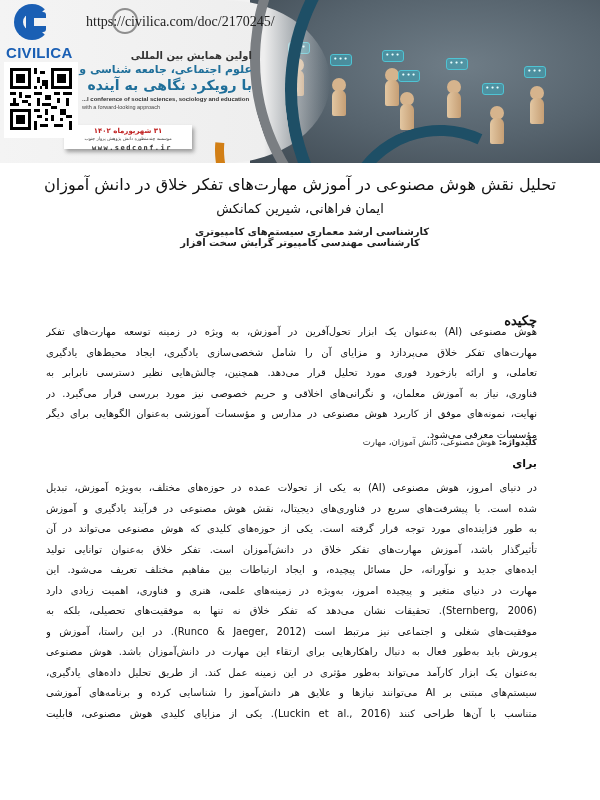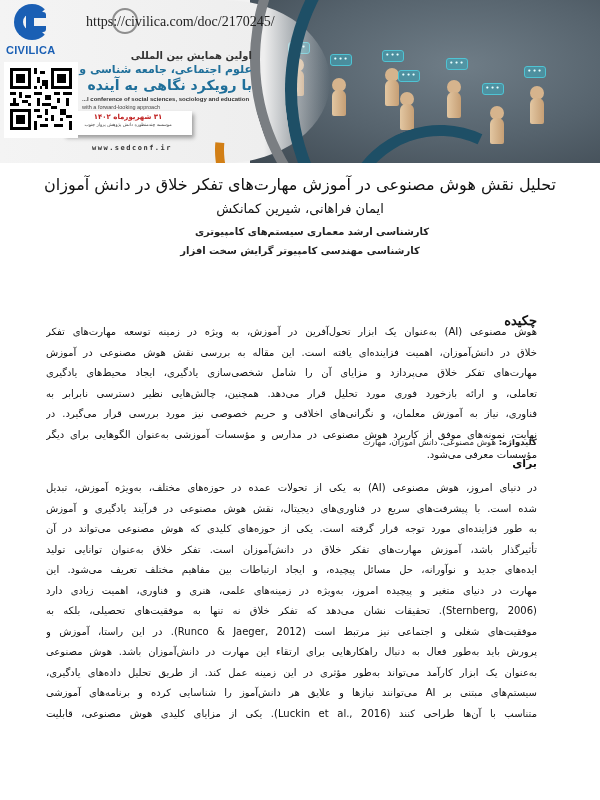--- a/index.html
+++ b/index.html
@@ -21,46 +21,46 @@
 
   .figure { position: absolute; width: 14px; }
   .figure .head { width: 14px; height: 14px; border-radius: 50%; background: #d6b48d; }
   .figure .body { width: 14px; height: 26px; margin-top: -2px; border-radius: 6px 6px 2px 2px; background: linear-gradient(90deg, #e3c7a2, #c69f75); }
   .bubble { position: absolute; width: 22px; height: 12px; border: 1.5px solid #4fc4d4; border-radius: 3px; background: rgba(60,170,190,0.55); color: #e8ffff; font-size: 7px; line-height: 8px; text-align: center; letter-spacing: 1px; }
 
   .logo { position: absolute; left: 4px; top: 4px; width: 56px; height: 52px; }
   .logo-c { position: absolute; left: 10px; top: 0; width: 36px; height: 36px; border-radius: 50%; border: 9px solid #1a5fb4; border-right-color: transparent; }
   .logo-c2 { position: absolute; left: 22px; top: 8px; width: 20px; height: 20px; background: #1a5fb4; border-radius: 3px; }
   .logo-c3 { position: absolute; left: 30px; top: 14px; width: 14px; height: 8px; background: #f2f2f2; }
-  .logo-text { position: absolute; left: 2px; top: 40px; font-family: "Liberation Sans", sans-serif; font-weight: bold; font-size: 11px; color: #1a5fb4; letter-spacing: 0.3px; }
+  .logo-text { position: absolute; left: 2px; top: 40px; font-family: "Liberation Sans", sans-serif; font-weight: bold; font-size: 15px; color: #1a5fb4; letter-spacing: 0.3px; }
 
   .url { position: absolute; left: 86px; top: 14px; font-family: "Liberation Serif", serif; font-size: 14px; color: #222; }
   .seal { position: absolute; left: 112px; top: 8px; width: 26px; height: 26px; border-radius: 50%; border: 2px solid rgba(60,60,60,0.55); }
 
   .qr { position: absolute; left: 4px; top: 62px; width: 74px; height: 76px; background: #fff; padding: 6px; }
   .qr svg { width: 62px; height: 62px; display: block; }
 
   .conf { position: absolute; left: 62px; top: 50px; width: 190px; direction: rtl; text-align: right; }
   .conf-line1 { font-size: 10px; font-weight: bold; color: #333; }
   .conf-line2 { font-size: 11px; font-weight: bold; color: #1f6f9a; margin-top: 2px; white-space: nowrap; }
   .conf-line3 { font-size: 14px; font-weight: bold; color: #1f6f9a; margin-top: 1px; white-space: nowrap; }
   .conf-en1 { position: absolute; left: 82px; top: 96px; font-family: "Liberation Sans", sans-serif; font-size: 6px; font-weight: bold; color: #333; white-space: nowrap; }
   .conf-en2 { position: absolute; left: 82px; top: 104px; font-family: "Liberation Sans", sans-serif; font-size: 5.5px; color: #444; white-space: nowrap; }
-  .date-box { position: absolute; left: 64px; top: 111px; width: 128px; height: 24px; background: #fff; box-shadow: 2px 3px 4px rgba(0,0,0,0.35); direction: rtl; text-align: center; }
+  .date-box { position: absolute; left: 64px; top: 125px; width: 128px; height: 24px; background: #fff; box-shadow: 2px 3px 4px rgba(0,0,0,0.35); direction: rtl; text-align: center; }
   .date-main { font-size: 7px; font-weight: bold; color: #c02020; margin-top: 2px; }
   .date-sub { font-size: 4.5px; color: #444; margin-top: 1px; }
   .site { position: absolute; left: 92px; top: 144px; font-family: "DejaVu Sans Mono", monospace; font-size: 7px; font-weight: bold; color: #333; letter-spacing: 1.5px; }
 
   
   .paper { position: absolute; left: 0; top: 165px; width: 600px; direction: rtl; }
   .title { position: absolute; left: 0; right: 0; top: 10px; text-align: center; font-size: 16px; font-family: "DejaVu Sans", sans-serif; color: #111; white-space: nowrap; }
   .authors { position: absolute; left: 0; right: 0; top: 36px; text-align: center; font-size: 13px; color: #111; }
   .affil { position: absolute; left: 0; right: 0; text-align: center; font-size: 10px; font-weight: bold; color: #222; }
   .affil1 { top: 61px; margin-left: 24px; }
-  .affil2 { top: 80px; }
+  .affil2 { top: 72px; }
 
   .h-section { position: absolute; right: 63px; font-size: 13px; font-weight: bold; color: #111; }
   .h-abstract { top: 136px; font-family: "DejaVu Serif", serif; margin-top: 12px; }
   .h-intro { top: 292px; font-size: 11px; }
 
   .para { position: absolute; left: 46px; right: 63px; font-size: 10px; line-height: 20.5px; text-align: justify; text-align-last: right; color: #111; }
   .para-abstract { top: 157px; }
   .para-intro { top: 313px; }
   .para .line { display: block; white-space: nowrap; overflow: hidden; text-align: justify; text-align-last: justify; }
   .para .line.last { text-align-last: right; }
@@ -192,21 +192,20 @@
 
 <div class="paper">
   <div class="title">تحلیل نقش هوش مصنوعی در آموزش مهارت‌های تفکر خلاق در دانش آموزان</div>
   <div class="authors">ایمان فراهانی، شیرین کمانکش</div>
   <div class="affil affil1">کارشناسی ارشد معماری سیستم‌های کامپیوتری</div>
   <div class="affil affil2">کارشناسی مهندسی کامپیوتر گرایش سخت افزار</div>
 
   <div class="h-section h-abstract">چکیده</div>
   <div class="para para-abstract">
     <span class="line">هوش مصنوعی (AI) به‌عنوان یک ابزار تحول‌آفرین در آموزش، به ویژه در زمینه توسعه مهارت‌های تفکر</span>
-    <span class="line">خلاق در دانش‌آموزان، اهمیت فزاینده‌ای یافته است. این مقاله به بررسی نقش هوش مصنوعی در آموزش</span>
     <span class="line">مهارت‌های تفکر خلاق می‌پردازد و مزایای آن را شامل شخصی‌سازی یادگیری، ایجاد محیط‌های یادگیری</span>
     <span class="line">تعاملی، و ارائه بازخورد فوری مورد تحلیل قرار می‌دهد. همچنین، چالش‌هایی نظیر دسترسی نابرابر به</span>
     <span class="line">فناوری، نیاز به آموزش معلمان، و نگرانی‌های اخلاقی و حریم خصوصی نیز مورد بررسی قرار می‌گیرد. در</span>
     <span class="line">نهایت، نمونه‌های موفق از کاربرد هوش مصنوعی در مدارس و مؤسسات آموزشی به‌عنوان الگوهایی برای دیگر</span>
     <span class="line last">مؤسسات معرفی می‌شود.</span>
   </div>
 
   <div class="keywords">
     <span class="kw-label">کلیدواژه:</span>
     <span>هوش مصنوعی، دانش آموزان، مهارت</span>

